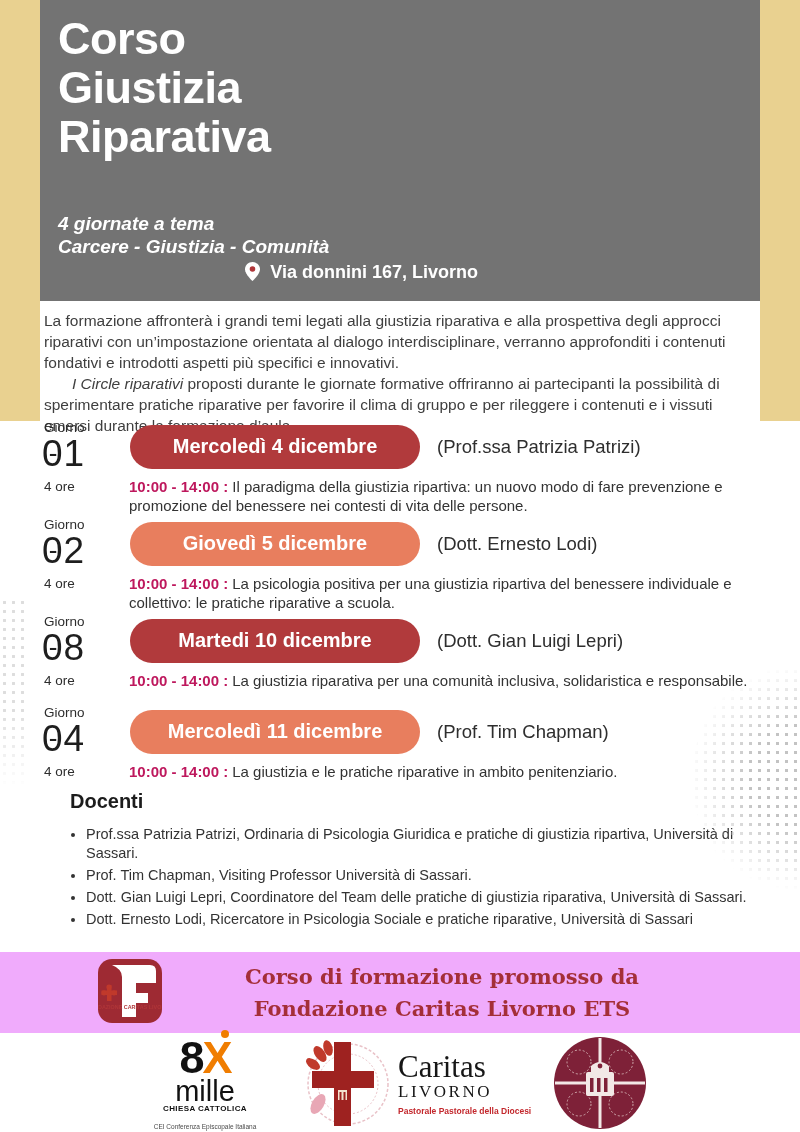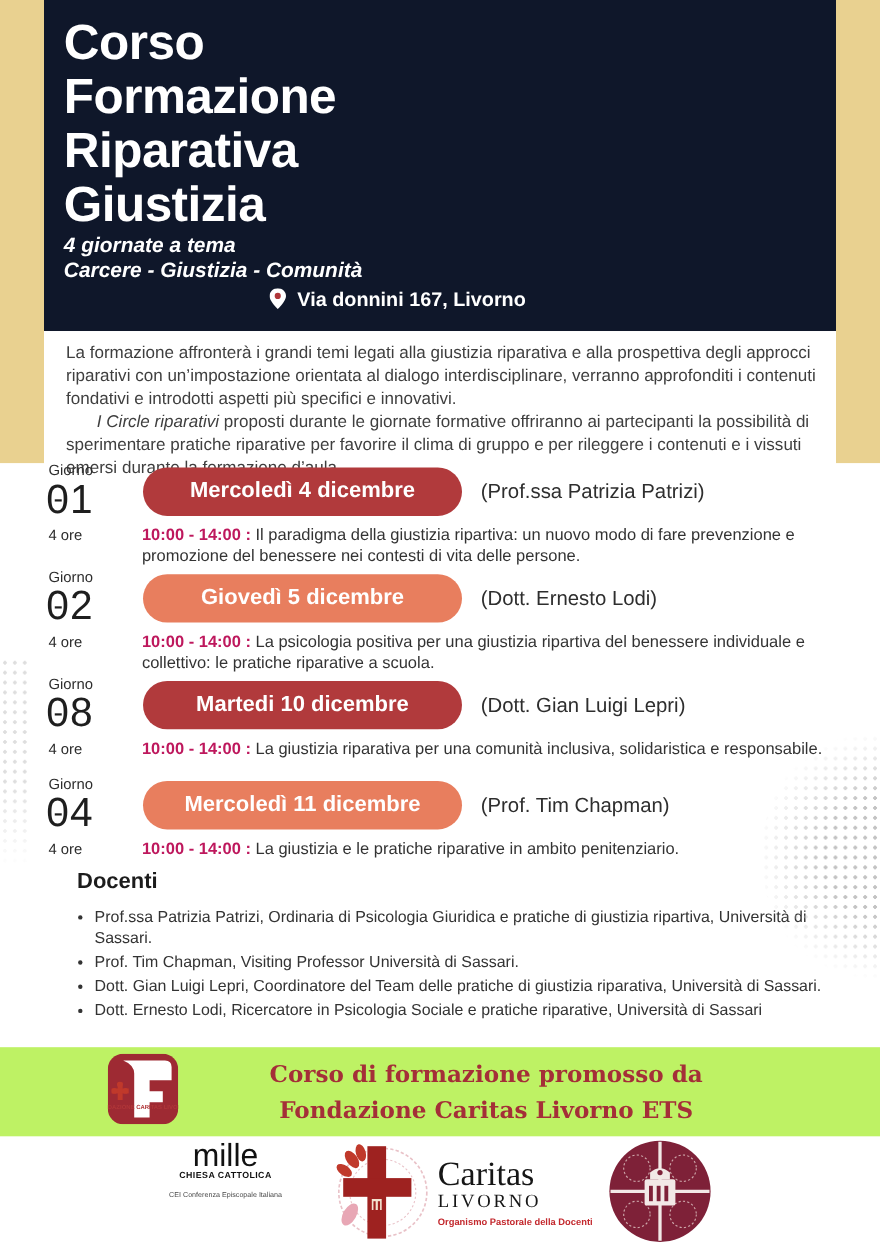--- a/index.html
+++ b/index.html
@@ -5,35 +5,35 @@
   html,body{margin:0;padding:0;}
   body{font-family:"Liberation Sans",sans-serif;background:#ffffff;}
   .page{position:relative;width:800px;height:1132px;overflow:hidden;background:#ffffff;margin:0 auto;}
 
   
   .strip{position:absolute;top:0;width:40px;height:421px;background:#e9d190;}
   .strip.left{left:0;}
   .strip.right{left:760px;}
 
   
-  .header-red{position:absolute;left:40px;top:0;width:720px;height:301px;background:#0f172a;}
+  .header-red{position:absolute;left:40px;top:0;width:720px;height:301px;background:#737373;}
   .title{position:absolute;left:18px;top:14px;color:#fff;font-size:45px;font-weight:700;line-height:49px;letter-spacing:-.5px;}
   .subtitle{position:absolute;left:18px;top:212px;color:#fff;font-size:19px;font-weight:700;font-style:italic;line-height:23px;}
   .location-row{position:absolute;left:18px;top:262px;width:420px;text-align:right;color:#fff;font-size:18px;font-weight:700;}
   .pin{display:inline-block;vertical-align:-3px;margin-right:5px;}
 
   
   .photo{position:absolute;left:455px;top:0;width:305px;height:301px;overflow:hidden;background:linear-gradient(135deg,#dda43c 0%,#e7b94e 55%,#edc75c 100%);}
   .table{position:absolute;left:-20px;bottom:-46px;width:360px;height:100px;background:#f4f0ea;transform:rotate(-5deg);}
   .red-wedge{position:absolute;left:-150px;top:-70px;width:245px;height:470px;background:#b03639;transform:rotate(-14deg);transform-origin:top right;border-radius:0 72px 110px 0;}
   .block{position:absolute;width:62px;height:64px;background:linear-gradient(160deg,#ecd2a4,#dfb97f);box-shadow:inset 0 0 0 1px rgba(120,85,40,.35),1px 2px 3px rgba(90,60,20,.35);display:flex;align-items:center;justify-content:center;}
   .hand{position:absolute;right:-8px;top:-14px;width:175px;height:110px;}
 
   
-  .intro{position:absolute;left:40px;top:301px;width:720px;background:#fff;box-sizing:border-box;padding:9px 14px 0 20px;color:#3f3f3f;font-size:15.5px;line-height:21px;}
+  .intro{position:absolute;left:40px;top:301px;width:720px;background:#fff;box-sizing:border-box;padding:9px 14px 0 4px;color:#3f3f3f;font-size:15.5px;line-height:21px;}
   .intro p{margin:0;}
   .ital{font-style:italic;margin-left:28px;}
 
   
   .schedule{position:absolute;left:40px;top:418px;width:720px;}
   .sched-item{min-height:91px;display:flex;}
   .sched-left{width:80px;flex:none;color:#2d2d2d;}
   .giorno{font-size:13.5px;display:block;margin:2px 0 0 4px;}
   .num{font-size:37px;line-height:38px;margin-left:2px;letter-spacing:1px;color:#1e1e1e;}
   .hours{font-size:13.5px;display:block;margin:6px 0 0 4px;}
@@ -47,21 +47,21 @@
   .desc{margin:8px 0 0 9px;font-size:15px;line-height:19px;color:#333;padding-right:6px;}
   .time{font-weight:700;color:#be185d;margin-right:4px;}
 
   
   .docenti{position:absolute;left:40px;top:790px;width:720px;}
   .docenti h2{margin:0 0 0 30px;font-size:20px;color:#1c1c1c;}
   .docenti ul{margin:12px 0 0 28px;padding-left:18px;}
   .docenti li{font-size:14.5px;line-height:19px;color:#333;margin-bottom:3px;}
 
   
-  .banner{position:absolute;left:0;top:952px;width:800px;height:81px;background:#bef264;display:flex;align-items:center;}
+  .banner{position:absolute;left:0;top:952px;width:800px;height:81px;background:#f0abfc;display:flex;align-items:center;}
   .banner-logo{margin-left:98px;flex:none;}
   .banner-text{width:480px;text-align:center;margin-left:40px;font-family:"DejaVu Serif",serif;font-weight:700;color:#a42f38;font-size:21px;line-height:32px;}
 
   
   .footer{position:absolute;left:0;top:1036px;width:800px;height:96px;}
   .oxm{position:absolute;left:150px;top:2px;width:110px;text-align:center;color:#111;}
   .oxm .bignums{font-size:45px;font-weight:700;line-height:40px;letter-spacing:-2px;}
   .oxm .x{color:#f07d00;position:relative;}
   .oxm .xdot{position:absolute;right:2px;top:-2px;width:8px;height:8px;border-radius:50%;background:#f07d00;}
   .oxm .mille{font-size:29px;line-height:26px;letter-spacing:0;}
@@ -170,23 +170,22 @@
       <path d="M52 12 Q60 38 82 44 Q100 49 116 38 L120 58 Q98 70 76 60 Q56 50 52 12 Z" fill="#b8826a"></path>
       <path d="M118 40 Q122 62 138 72 L175 78 L175 110 L150 110 Q128 96 118 70 Z" fill="#c28b70"></path>
     </svg>
 
     <div class="red-wedge"></div>
   </div>
 
   <div class="header-red">
     <div class="title">
       <div>Corso</div>
-      <div>Formazione</div>
+      <div>Giustizia</div>
       <div>Riparativa</div>
-      <div>Giustizia</div>
     </div>
     <div class="subtitle">
       <div>4 giornate a tema</div>
       <div>Carcere - Giustizia - Comunità</div>
     </div>
     <div class="location-row">
       <span class="pin">
         <svg width="15" height="19" viewBox="0 0 15 19">
             <path d="M7.5 0 C3.3 0 0 3.2 0 7.2 C0 12.2 7.5 19 7.5 19 C7.5 19 15 12.2 15 7.2 C15 3.2 11.7 0 7.5 0 Z" fill="#ffffff"></path>
             <circle cx="7.5" cy="7" r="2.8" fill="#b03639"></circle>
@@ -306,20 +305,21 @@
     </div>
     <div class="banner-text">
       <div>Corso di formazione promosso da</div>
       <div>Fondazione Caritas Livorno ETS</div>
     </div>
   </div>
 
   <div class="footer">
 
     <div class="oxm">
+      <div class="bignums"><span>8</span><span class="x"><span>X</span><span class="xdot"></span></span></div>
       <div class="mille">mille</div>
       <div class="chiesa">CHIESA CATTOLICA</div>
       <div class="cei">CEI Conferenza Episcopale Italiana</div>
     </div>
 
     <div class="caritas-lg">
       <svg width="92" height="92" viewBox="0 0 92 92">
         <circle cx="50" cy="46" r="40" fill="none" stroke="#e9c2c8" stroke-width="1.5" stroke-dasharray="3 2"></circle>
         <circle cx="50" cy="46" r="30" fill="none" stroke="#e9c2c8" stroke-width="1" stroke-dasharray="2 2"></circle>
         <rect x="36" y="4" width="17" height="84" fill="#9e2220"></rect>
@@ -330,21 +330,21 @@
             <ellipse cx="15" cy="26" rx="4.5" ry="8" transform="rotate(-55 15 26)"></ellipse>
           </g>
         <ellipse cx="20" cy="66" rx="6" ry="11" transform="rotate(30 20 66)" fill="#e8a7b5"></ellipse>
         <rect x="40" y="52" width="9" height="10" fill="#f3e2cf"></rect>
           <rect x="41.5" y="54" width="2" height="8" fill="#9e2220"></rect>
           <rect x="45.5" y="54" width="2" height="8" fill="#9e2220"></rect>
       </svg>
       <div class="caritas-words">
         <div class="caritas-name">Caritas</div>
         <div class="caritas-city">LIVORNO</div>
-        <div class="caritas-tag">Organismo Pastorale della Docenti</div>
+        <div class="caritas-tag">Pastorale Pastorale della Diocesi</div>
       </div>
     </div>
 
     <div class="seal">
       <svg width="94" height="94" viewBox="0 0 94 94">
         <circle cx="47" cy="47" r="46" fill="#7e2138"></circle>
         <g stroke="#f2e8e6" stroke-width="3">
             <line x1="47" y1="2" x2="47" y2="92"></line>
             <line x1="2" y1="47" x2="92" y2="47"></line>
           </g>

